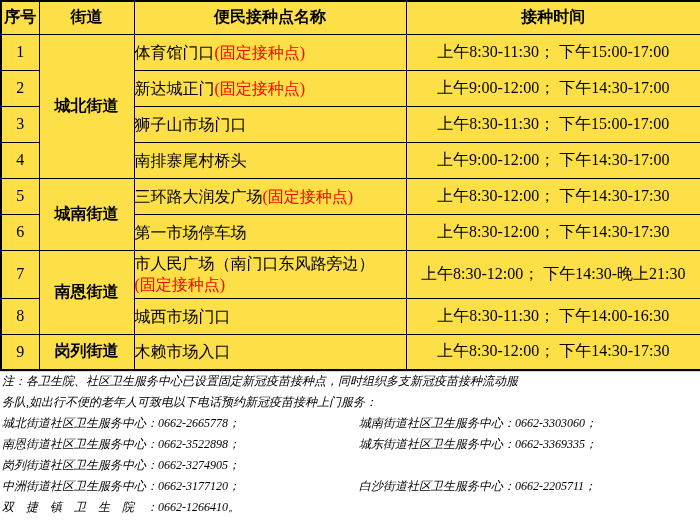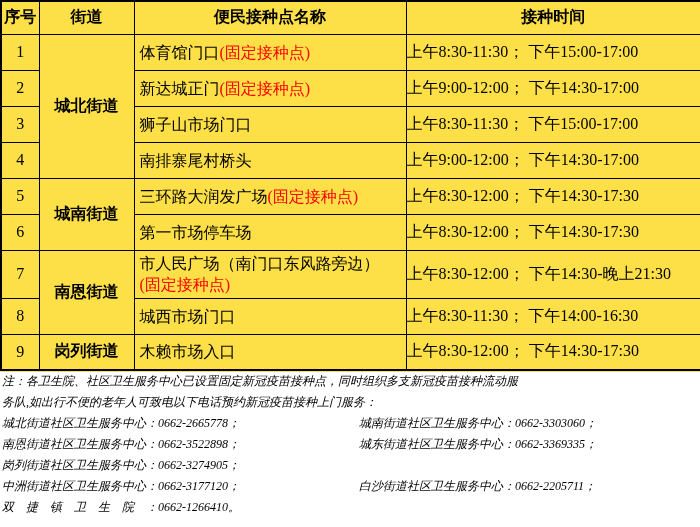--- a/index.html
+++ b/index.html
@@ -23,22 +23,22 @@
     vertical-align:middle;
     font-size:16px;
     overflow:hidden;
   }
   thead tr { height:33px; }
   thead th { font-weight:bold; text-align:center; }
   tbody tr { height:36px; }
   tbody tr.tall { height:48px; }
   td.serial { text-align:center; }
   td.street { text-align:center; font-weight:bold; }
-  td.site   { text-align:left; padding-left:5px; line-height:21px; }
-  td.time   { text-align:left; font-size:14px; white-space:nowrap; }
+  td.site   { text-align:left; line-height:21px; }
+  td.time   { text-align:center; font-size:14px; white-space:nowrap; }
   .tag { color:var(--highlight,#ff0000); }
   .tag-block { display:block; }
 
   .note {
     padding:0 0 0 2px;
     font-size:12px;
     font-style:italic;
   }
   .note-line { line-height:21px; white-space:nowrap; }
   .phone-line { display:flex; line-height:21px; white-space:nowrap;gap:14px; }

